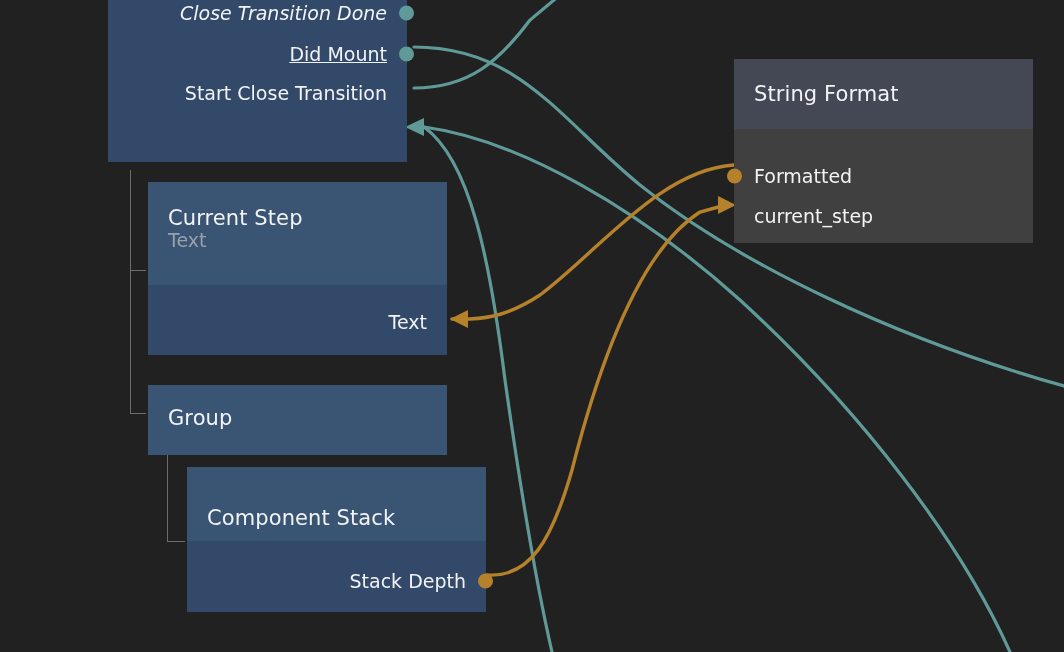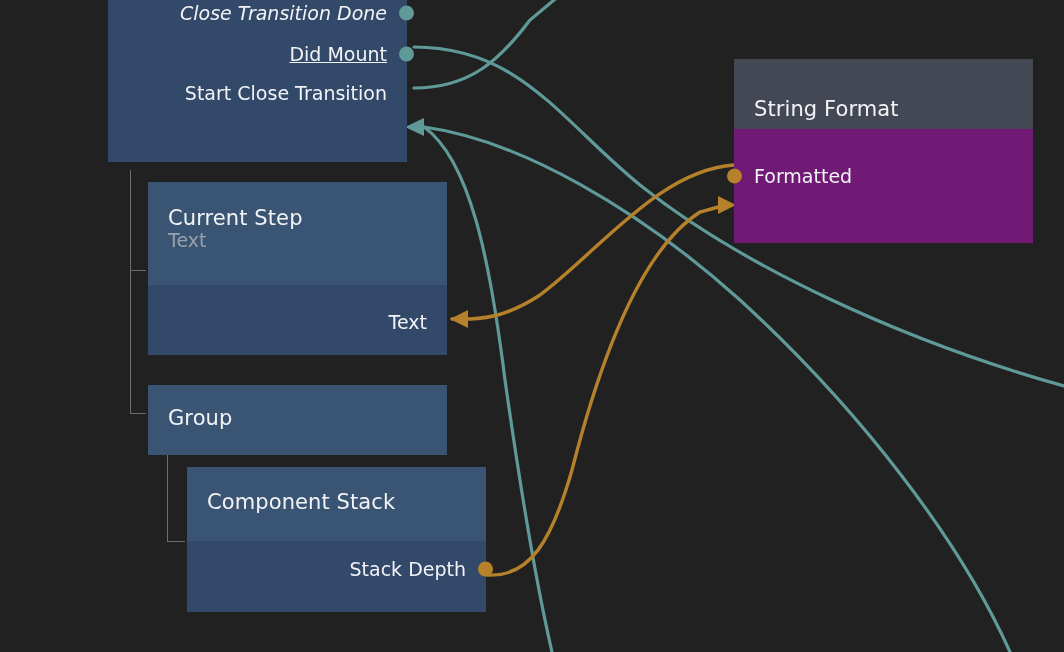--- a/index.html
+++ b/index.html
@@ -42,21 +42,21 @@
     box-sizing: border-box;
     padding: 0 20px;
   }
   .node-body {
     box-sizing: border-box;
     position: relative;
   }
   .node.blue .node-header { background: #3a5573; }
   .node.blue .node-body   { background: #33496a; }
   .node.gray .node-header { background: #434854; }
-  .node.gray .node-body   { background: #701a75; }
+  .node.gray .node-body   { background: #404040; }
 
   .node-title {
     color: #f2f3f5;
     font-size: 21px;
     line-height: 1.1;
     font-weight: 400;
     letter-spacing: 0.1px;
     white-space: nowrap;
   }
   .node-subtitle {
@@ -171,36 +171,39 @@
     </div>
   </div>
 
   <div class="node blue" style="left:148px; top:378px; width:299px; height:70px;">
     <div class="node-header" style="height:70px; padding-top:22px;margin-top:7px;">
       <div class="node-title">Group</div>
     </div>
   </div>
 
   <div class="node blue" style="left:187px; top:467px; width:299px; height:145px;">
-    <div class="node-header" style="height:74px; padding-top:24px;">
+    <div class="node-header" style="height:74px; padding-top:40px;">
       <div class="node-title">Component Stack</div>
     </div>
     <div class="node-body" style="height:71px;">
-      <div class="port-row out" style="top:28px; transform:translateY(-50%); height:22px;">
+      <div class="port-row out" style="top:40px; transform:translateY(-50%); height:22px;">
         <span>Stack Depth</span>
         <span class="port-dot right orange"></span>
       </div>
     </div>
   </div>
 
   <div class="node gray" style="left:734px; top:59px; width:299px; height:184px;">
-    <div class="node-header" style="height:70px; padding-top:39px;">
+    <div class="node-header" style="height:70px; padding-top:24px;">
       <div class="node-title">String Format</div>
     </div>
     <div class="node-body" style="height:114px;">
       <div class="port-row in" style="top:47px; transform:translateY(-50%); height:22px;">
         <span class="port-dot left orange"></span>
         <span>Formatted</span>
       </div>
+      <div class="port-row in" style="top:87px; transform:translateY(-50%); height:22px;">
+        <span>current_step</span>
+      </div>
     </div>
   </div>
 
 </div>
 
 </body></html>

